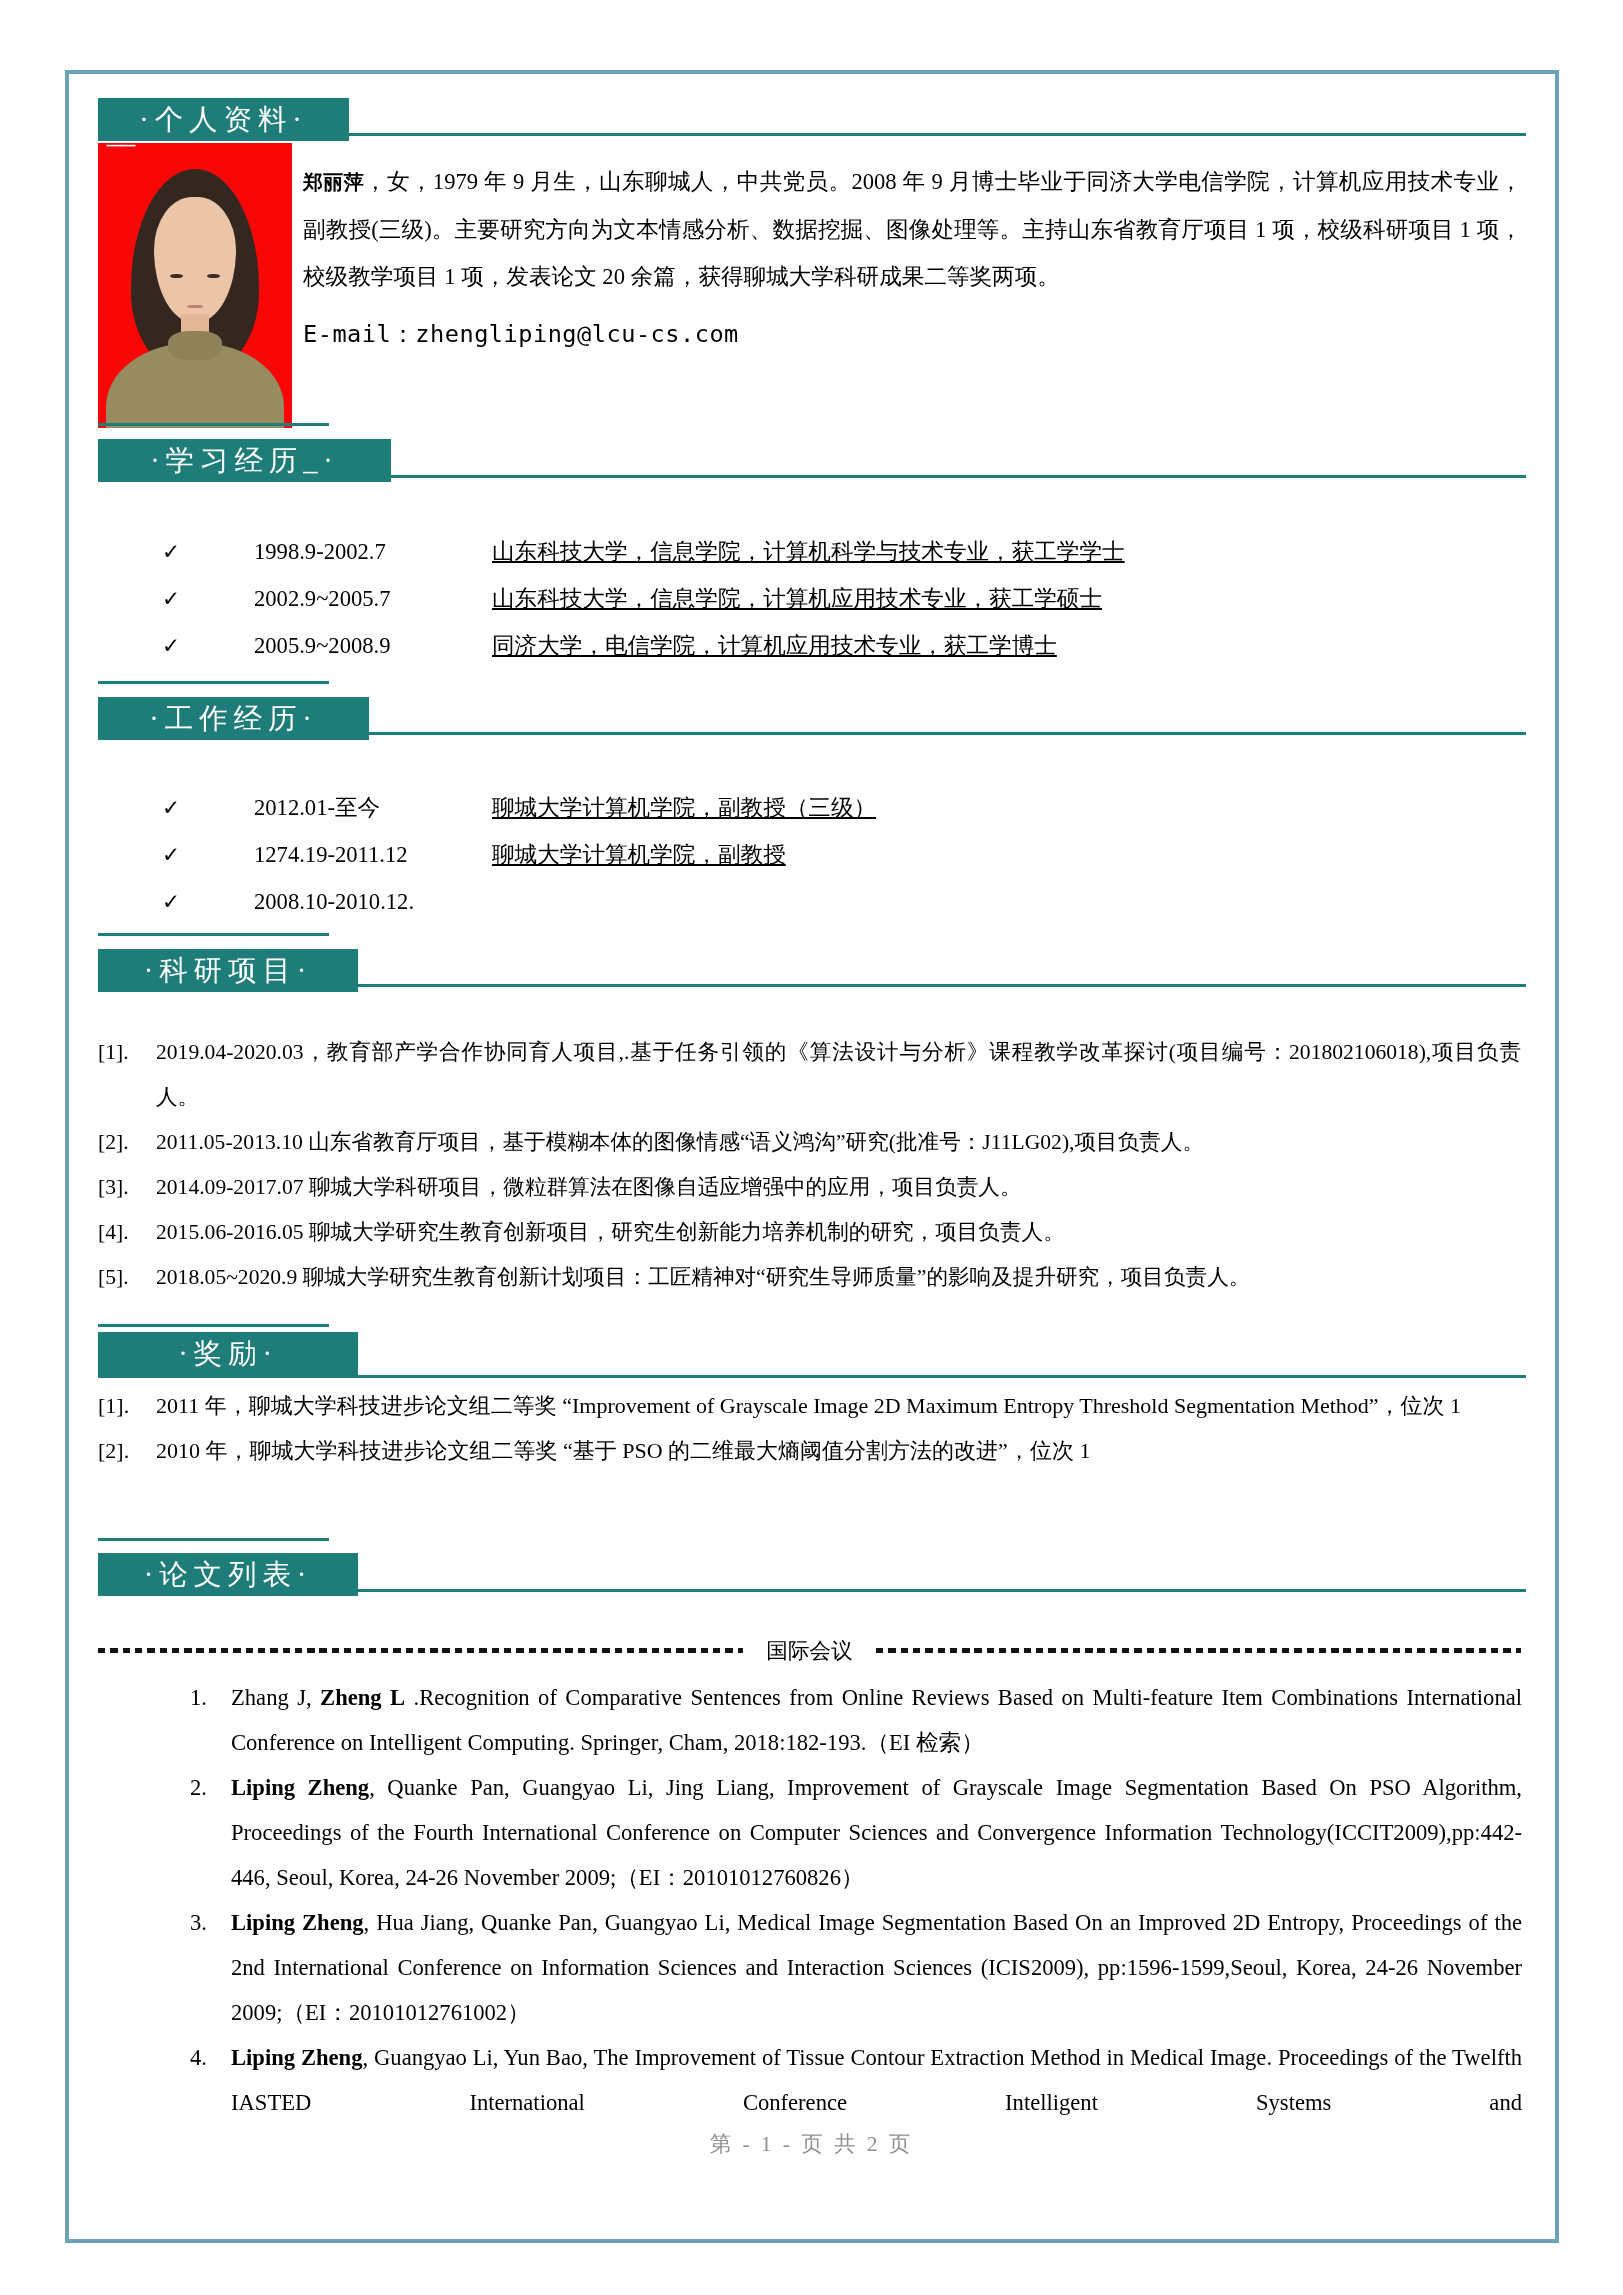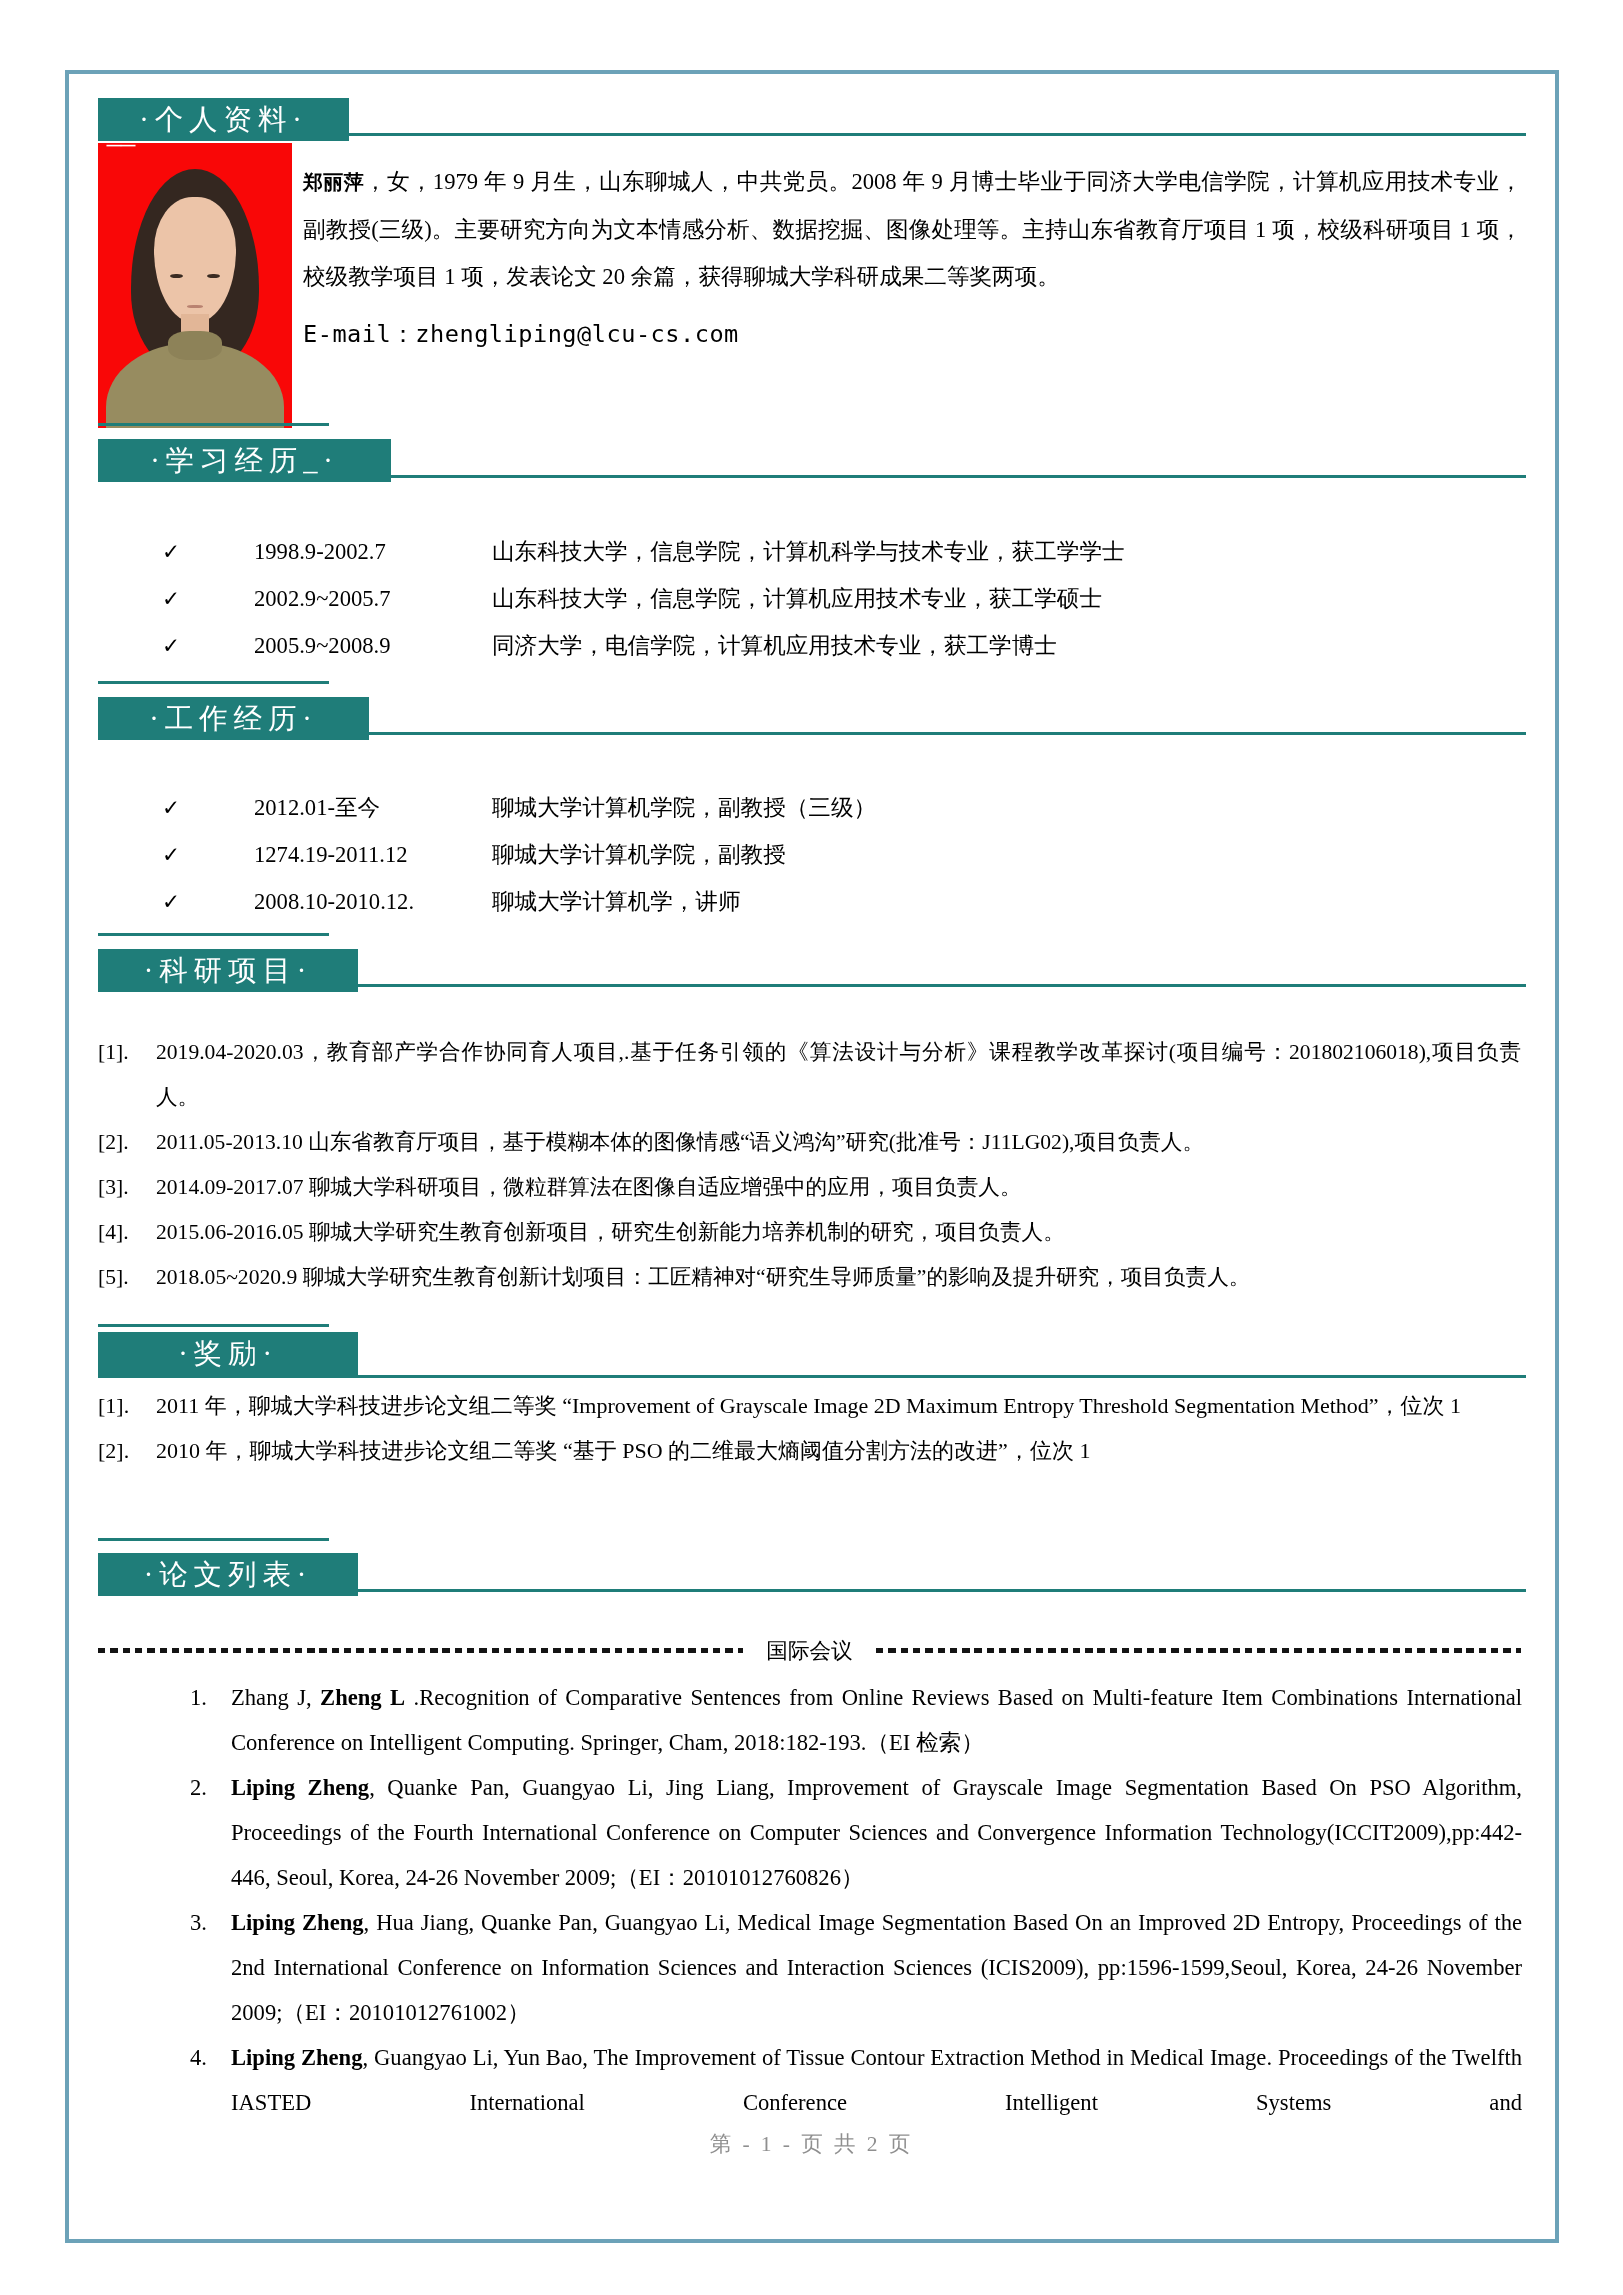--- a/index.html
+++ b/index.html
@@ -33,21 +33,21 @@
   
   .intro{position:absolute;left:303px;top:158px;width:1219px;font-size:22.6px;line-height:47px;
          text-align:justify;}
   .intro .name{font-size:20px;font-weight:bold;}
   .email{margin-top:10.8px;font-family:"DejaVu Sans Mono","Liberation Mono",monospace;font-size:23.6px;letter-spacing:0.5px;}
   
   .chk-list{position:absolute;left:162px;width:1360px;font-size:22.6px;}
   .chk-row{display:flex;line-height:47px;}
   .chk-row .check{flex:0 0 58px;font-family:"DejaVu Sans",sans-serif;font-size:21.6px;}
   .chk-row .date{flex:0 0 238px;margin-left:34px;}
-  .chk-row .desc{flex:1;}
+  .chk-row .desc{flex:1;text-decoration:underline;}
   
   .num-list{position:absolute;font-size:21.6px;}
   .num-item{display:flex;}
   .num-item .num{flex:0 0 58px;line-height:45px;}
   .num-item .txt{flex:1;text-align:justify;line-height:45px;}
   .num-item .txt.stretch-last{text-align-last:justify;}
   .num-list.research{left:98px;top:1030px;width:1423px;}
   .num-list.awards{left:98px;top:1383px;width:1423px;font-size:22px;}
   .num-list.papers{left:190px;top:1675px;width:1332px;font-size:22.6px;}
   .num-list.papers .num{flex:0 0 41px;}
@@ -144,21 +144,20 @@
         <span class="desc">聊城大学计算机学院，副教授（三级）</span>
       </div>
       <div class="chk-row">
         <span class="check">✓</span>
         <span class="date">1274.19-2011.12</span>
         <span class="desc">聊城大学计算机学院，副教授</span>
       </div>
       <div class="chk-row">
         <span class="check">✓</span>
         <span class="date">2008.10-2010.12.</span>
-        <span class="desc">聊城大学计算机学，讲师</span>
       </div>
     </div>
 
   <div class="num-list research">
       <div class="num-item">
         <span class="num">[1].</span>
         <span class="txt">2019.04-2020.03，教育部产学合作协同育人项目,.基于任务引领的《算法设计与分析》课程教学改革探讨(项目编号：201802106018),项目负责人。</span>
       </div>
       <div class="num-item">
         <span class="num">[2].</span>

